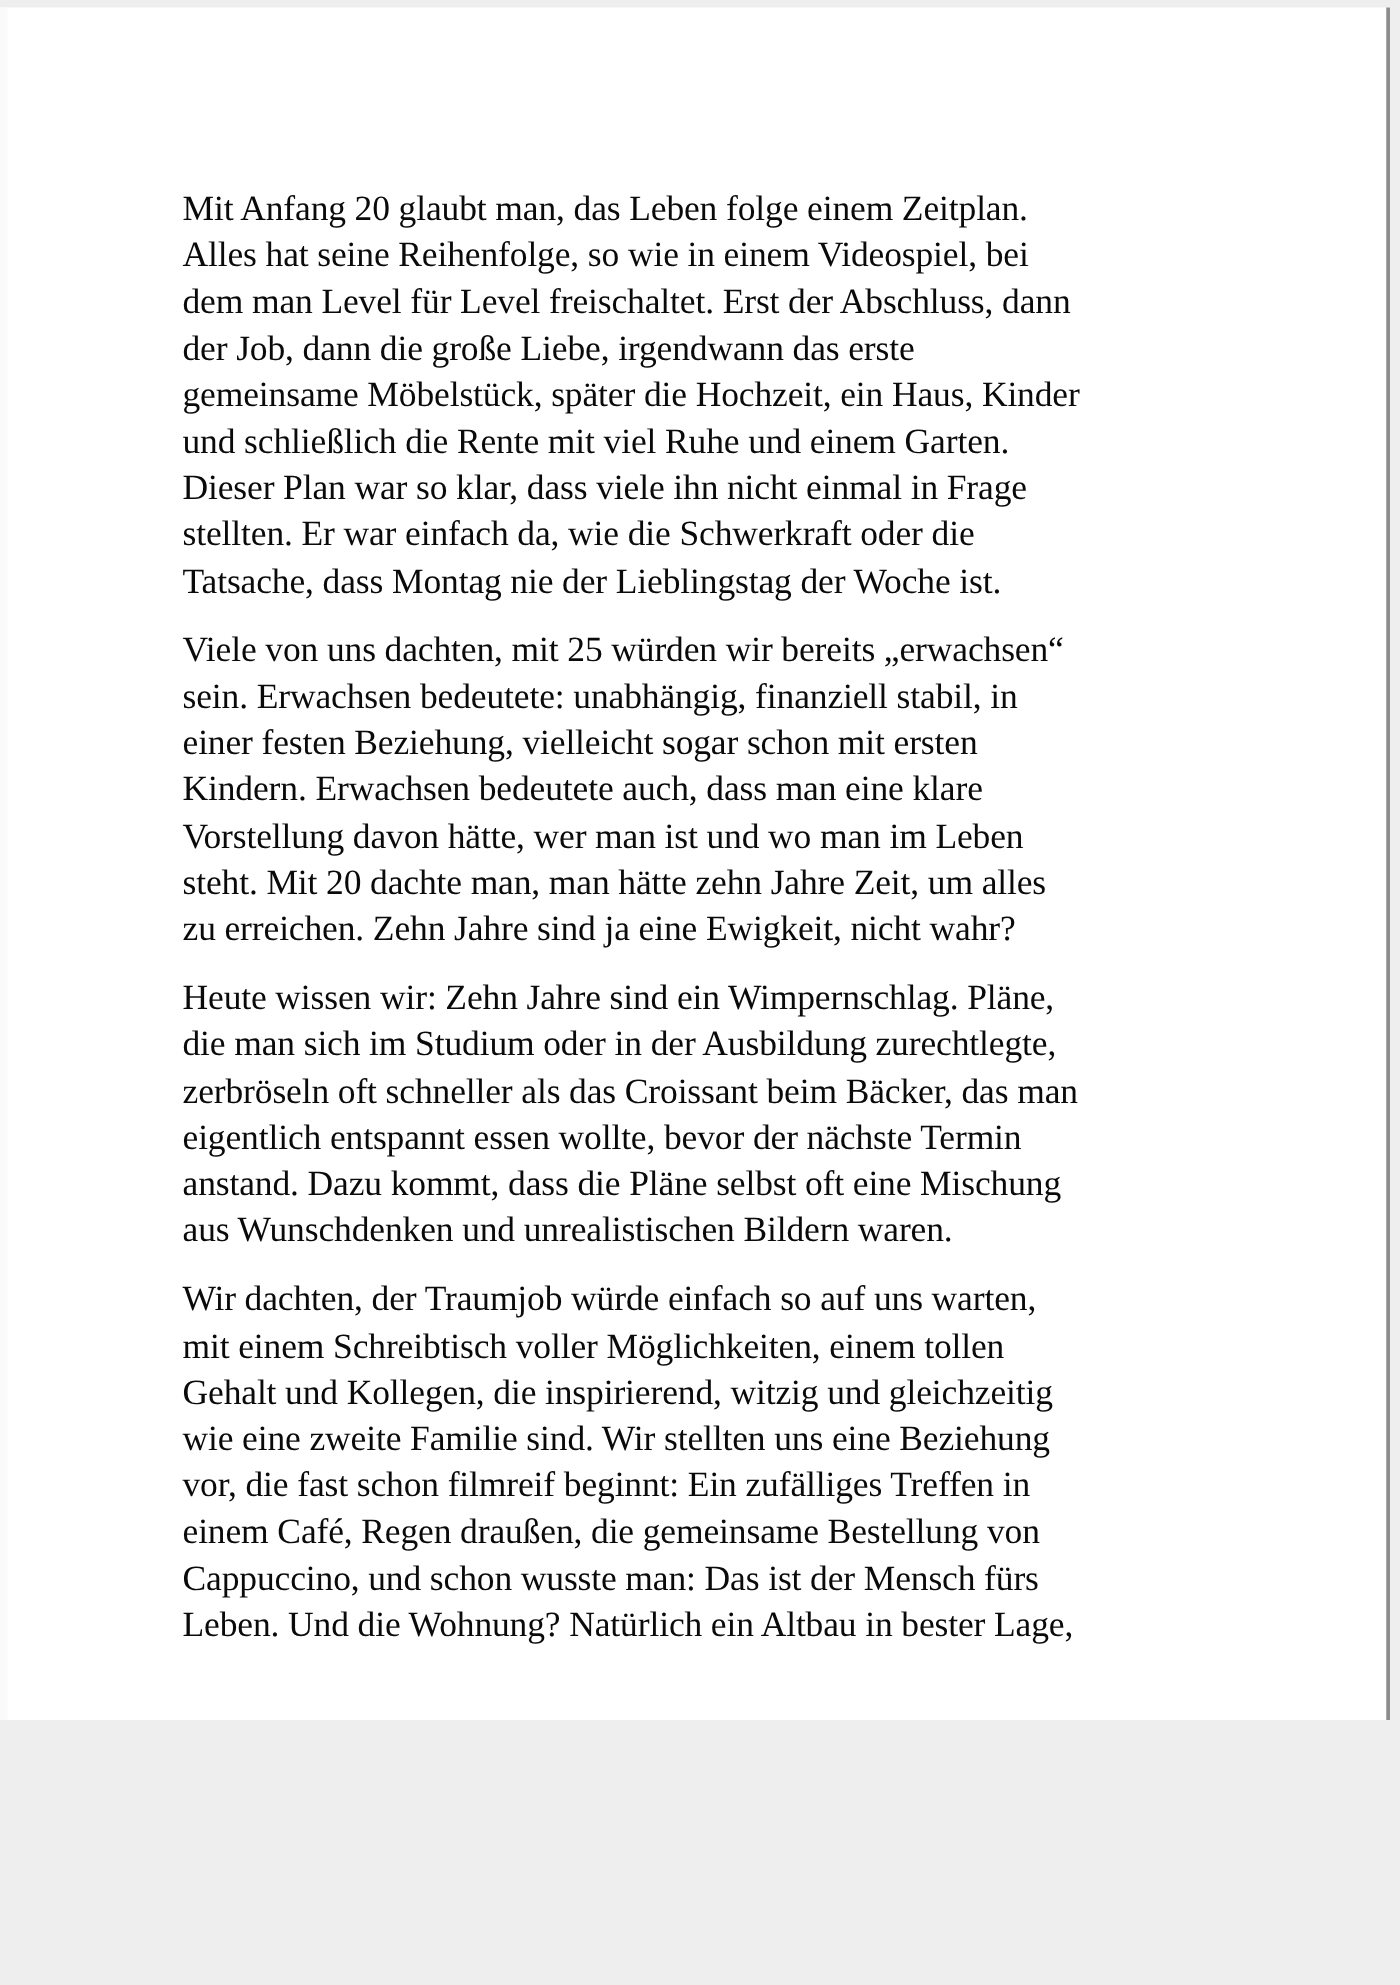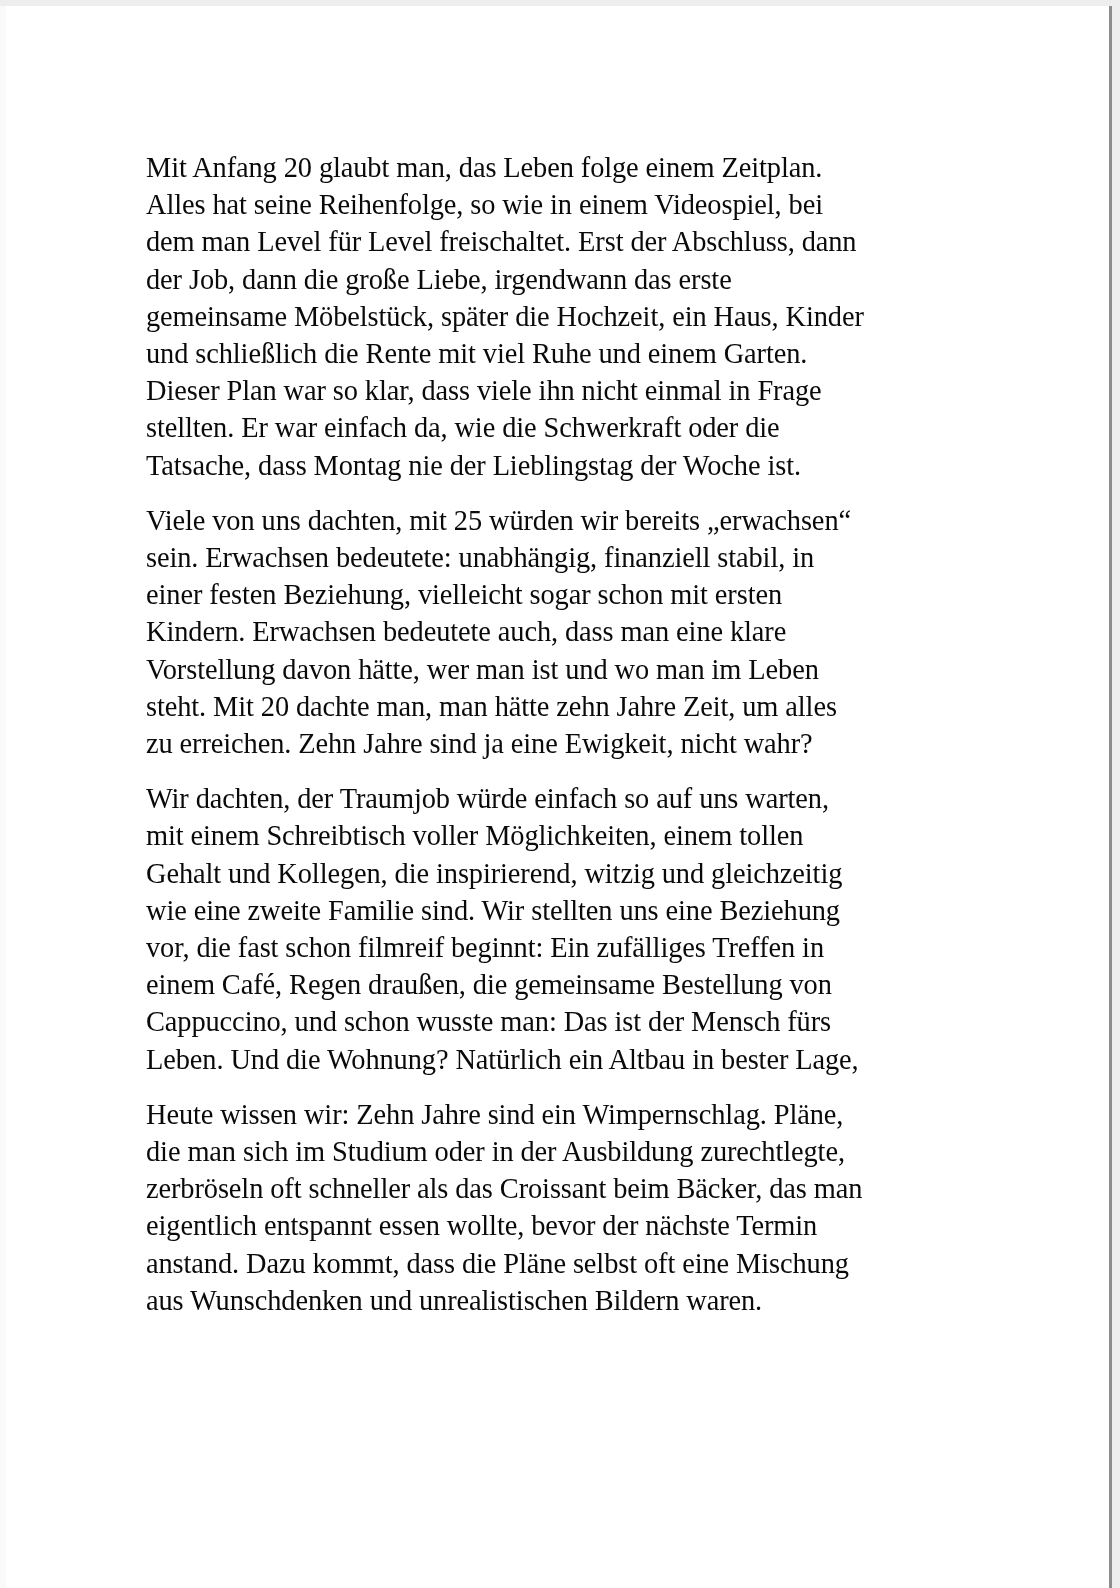--- a/index.html
+++ b/index.html
@@ -11,21 +11,21 @@
     height: 1588px;
     background: #eeeeee;
     font-family: "Liberation Serif", "DejaVu Serif", serif;
     overflow: hidden;
   }
   .page-surface {
     position: absolute;
     left: 0px;
     top: 6px;
     width: 1112px;
-    height: 1582px;
+    height: 1370px;
     background: #ffffff;
     box-sizing: border-box;
     border-right: 3px solid #8d8d8d;
   }
   .page-surface::before {
     content: "";
     position: absolute;
     left: 0;
     top: 0;
     width: 6px;
@@ -67,28 +67,28 @@
 Dieser Plan war so klar, dass viele ihn nicht einmal in Frage
 stellten. Er war einfach da, wie die Schwerkraft oder die
 Tatsache, dass Montag nie der Lieblingstag der Woche ist.</p>
     <p class="doc-paragraph">Viele von uns dachten, mit 25 würden wir bereits „erwachsen“
 sein. Erwachsen bedeutete: unabhängig, finanziell stabil, in
 einer festen Beziehung, vielleicht sogar schon mit ersten
 Kindern. Erwachsen bedeutete auch, dass man eine klare
 Vorstellung davon hätte, wer man ist und wo man im Leben
 steht. Mit 20 dachte man, man hätte zehn Jahre Zeit, um alles
 zu erreichen. Zehn Jahre sind ja eine Ewigkeit, nicht wahr?</p>
+    <p class="doc-paragraph">Heute wissen wir: Zehn Jahre sind ein Wimpernschlag. Pläne,
+die man sich im Studium oder in der Ausbildung zurechtlegte,
+zerbröseln oft schneller als das Croissant beim Bäcker, das man
+eigentlich entspannt essen wollte, bevor der nächste Termin
+anstand. Dazu kommt, dass die Pläne selbst oft eine Mischung
+aus Wunschdenken und unrealistischen Bildern waren.</p>
     <p class="doc-paragraph">Wir dachten, der Traumjob würde einfach so auf uns warten,
 mit einem Schreibtisch voller Möglichkeiten, einem tollen
 Gehalt und Kollegen, die inspirierend, witzig und gleichzeitig
 wie eine zweite Familie sind. Wir stellten uns eine Beziehung
 vor, die fast schon filmreif beginnt: Ein zufälliges Treffen in
 einem Café, Regen draußen, die gemeinsame Bestellung von
 Cappuccino, und schon wusste man: Das ist der Mensch fürs
 Leben. Und die Wohnung? Natürlich ein Altbau in bester Lage,</p>
-    <p class="doc-paragraph">Heute wissen wir: Zehn Jahre sind ein Wimpernschlag. Pläne,
-die man sich im Studium oder in der Ausbildung zurechtlegte,
-zerbröseln oft schneller als das Croissant beim Bäcker, das man
-eigentlich entspannt essen wollte, bevor der nächste Termin
-anstand. Dazu kommt, dass die Pläne selbst oft eine Mischung
-aus Wunschdenken und unrealistischen Bildern waren.</p>
   </div>
 </div>
 
 </body></html>

